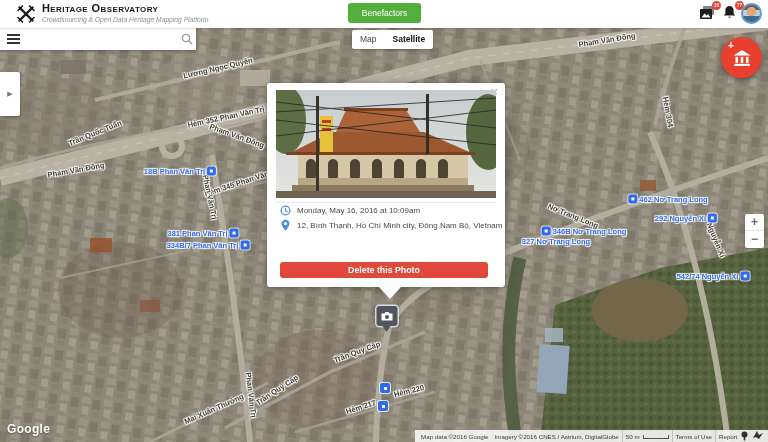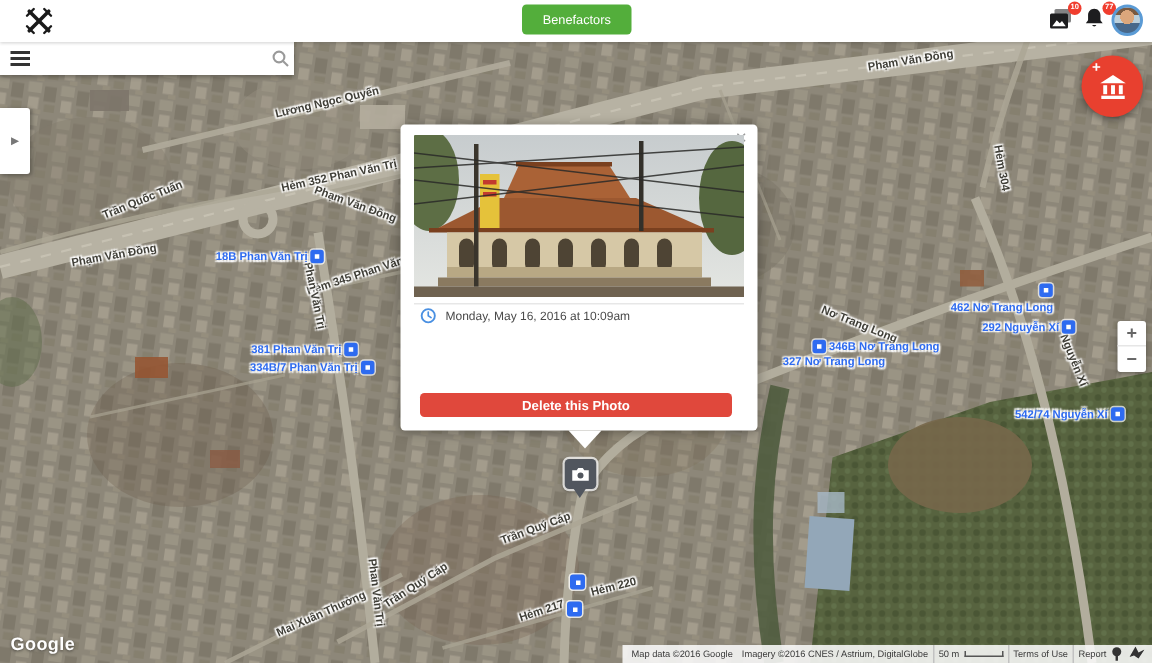--- a/index.html
+++ b/index.html
@@ -231,21 +231,21 @@
         <span class="poi-text">381 Phan Văn Trị</span>
         <span class="poi-marker m-r"></span>
       </div>
 
       <div class="poi-label marker-right" style="left: 208px; top: 245px; transform: translate(-50%, -50%);">
 
         <span class="poi-text">334B/7 Phan Văn Trị</span>
         <span class="poi-marker m-r"></span>
       </div>
 
-      <div class="poi-label marker-left" style="left: 668px; top: 199px; transform: translate(-50%, -50%); flex-direction: column;">
+      <div class="poi-label marker-left" style="left: 668px; top: 199px; transform: translate(-50%, -50%);">
         <span class="poi-marker m-l"></span>
         <span class="poi-text">462 Nơ Trang Long</span>
 
       </div>
 
       <div class="poi-label marker-left" style="left: 584px; top: 231px; transform: translate(-50%, -50%);">
         <span class="poi-marker m-l"></span>
         <span class="poi-text">346B Nơ Trang Long</span>
 
       </div>
@@ -292,20 +292,24 @@
         <line x1="3.5" y1="3.5" x2="16.5" y2="16.5"></line>
         <line x1="16.5" y1="3.5" x2="3.5" y2="16.5"></line>
       </g>
       <g stroke="#1a1a1a" stroke-width="1.6" stroke-linecap="round">
         <line x1="2" y1="6.5" x2="6.5" y2="2"></line>
         <line x1="13.5" y1="18" x2="18" y2="13.5"></line>
         <line x1="13.5" y1="2" x2="18" y2="6.5"></line>
         <line x1="2" y1="13.5" x2="6.5" y2="18"></line>
       </g>
     </svg>
+    <div id="title-block">
+      <div id="app-title">Heritage Observatory</div>
+      <div id="app-subtitle">Crowdsourcing &amp; Open Data Heritage Mapping Platform</div>
+    </div>
     <button id="benefactors-btn">Benefactors</button>
     <div class="hdr-icon" id="photos-btn">
       <svg width="17" height="17" viewBox="0 0 17 17">
         <rect x="4" y="2" width="11" height="9" rx="1" fill="#1d1d1f" opacity=".55"></rect>
         <rect x="1" y="5" width="12" height="10" rx="1" fill="#1d1d1f"></rect>
         <polygon points="2.5,13.5 5.5,9.5 7.5,11.5 9,10 11.5,13.5" fill="#fff"></polygon>
       </svg>
       <span class="badge">10</span>
     </div>
     <div class="hdr-icon" id="alerts-btn">
@@ -320,20 +324,24 @@
 
   <div id="search-panel">
     <div id="hamburger"></div>
     <input id="search-input" type="text" aria-label="Map" style="">
     <svg id="search-mag" width="12" height="12" viewBox="0 0 12 12">
       <circle cx="5" cy="5" r="3.6" fill="none" stroke="#9a9a9a" stroke-width="1.4"></circle>
       <line x1="7.8" y1="7.8" x2="11" y2="11" stroke="#9a9a9a" stroke-width="1.4"></line>
     </svg>
   </div>
 
+  <div id="map-toggle">
+    <div class="mt">Map</div>
+    <div class="mt sel">Satellite</div>
+  </div>
 
   <div id="fab">
     <span class="plus">+</span>
     <svg width="20" height="20" viewBox="0 0 20 20">
       <polygon points="10,2 18.5,7.5 1.5,7.5" fill="#fff"></polygon>
       <rect x="3.5" y="8.8" width="2.6" height="6" fill="#fff"></rect>
       <rect x="8.7" y="8.8" width="2.6" height="6" fill="#fff"></rect>
       <rect x="13.9" y="8.8" width="2.6" height="6" fill="#fff"></rect>
       <rect x="2.2" y="15.8" width="15.6" height="2.2" fill="#fff"></rect>
     </svg>
@@ -393,20 +401,27 @@
         </g>
       </svg>
     </div>
     <div id="popup-divider"></div>
     <div class="info-row" id="row-date">
       <svg width="11" height="11" viewBox="0 0 14 14">
         <circle cx="7" cy="7" r="5.6" fill="none" stroke="#4a90e2" stroke-width="1.6"></circle>
         <path d="M7,3.8 L7,7 L9.4,8.6" fill="none" stroke="#4a90e2" stroke-width="1.4" stroke-linecap="round"></path>
       </svg>
       <span class="info-text">Monday, May 16, 2016 at 10:09am</span>
+    </div>
+    <div class="info-row" id="row-addr">
+      <svg width="11" height="13" viewBox="0 0 14 17">
+        <path d="M7,1 C4,1 1.8,3.3 1.8,6 C1.8,9.6 7,15.5 7,15.5 C7,15.5 12.2,9.6 12.2,6 C12.2,3.3 10,1 7,1 Z" fill="#4a90e2"></path>
+        <circle cx="7" cy="6" r="2.1" fill="#fff"></circle>
+      </svg>
+      <span class="info-text">12, Bình Thạnh, Hồ Chí Minh city, Đông Nam Bộ, Vietnam</span>
     </div>
     <button class="pbtn" id="delete-btn">Delete this Photo</button>
   </div>
 
   <div id="google-logo">Google</div>
   <div id="attrib">
     <span class="seg">Map data ©2016 Google</span>
     <span class="seg">Imagery ©2016 CNES / Astrium, DigitalGlobe</span>
     <span class="sep"></span>
     <span class="seg">

